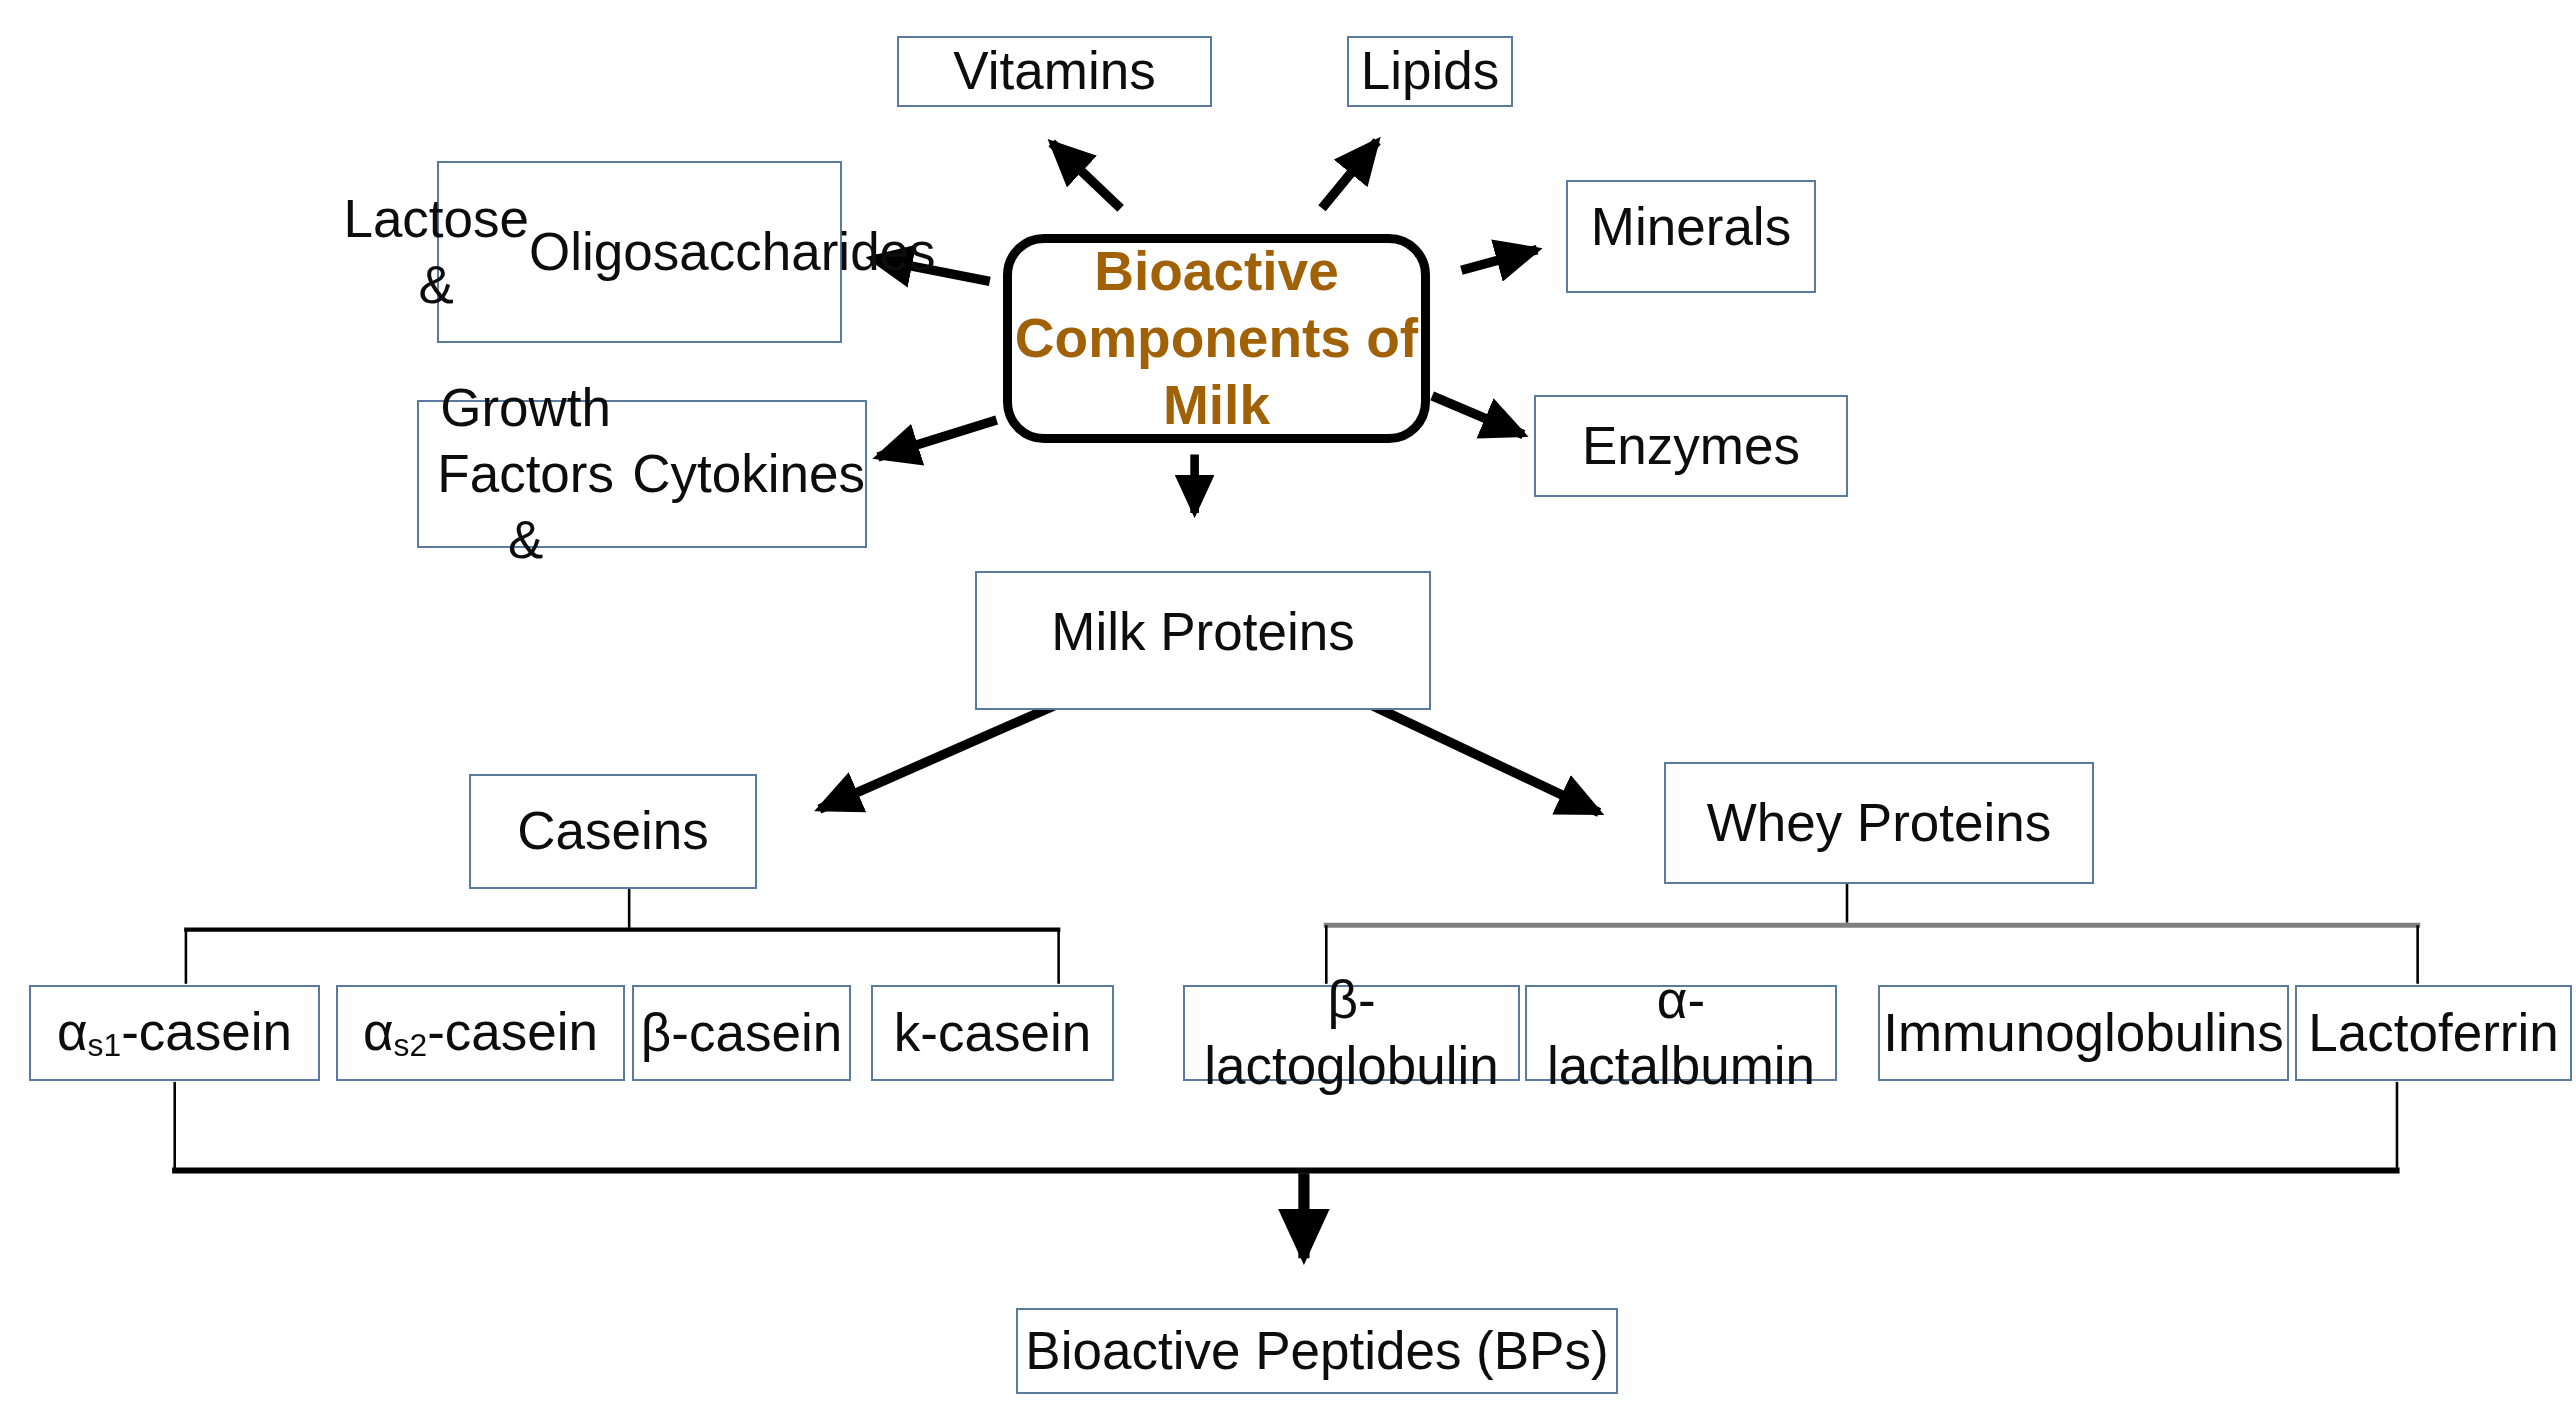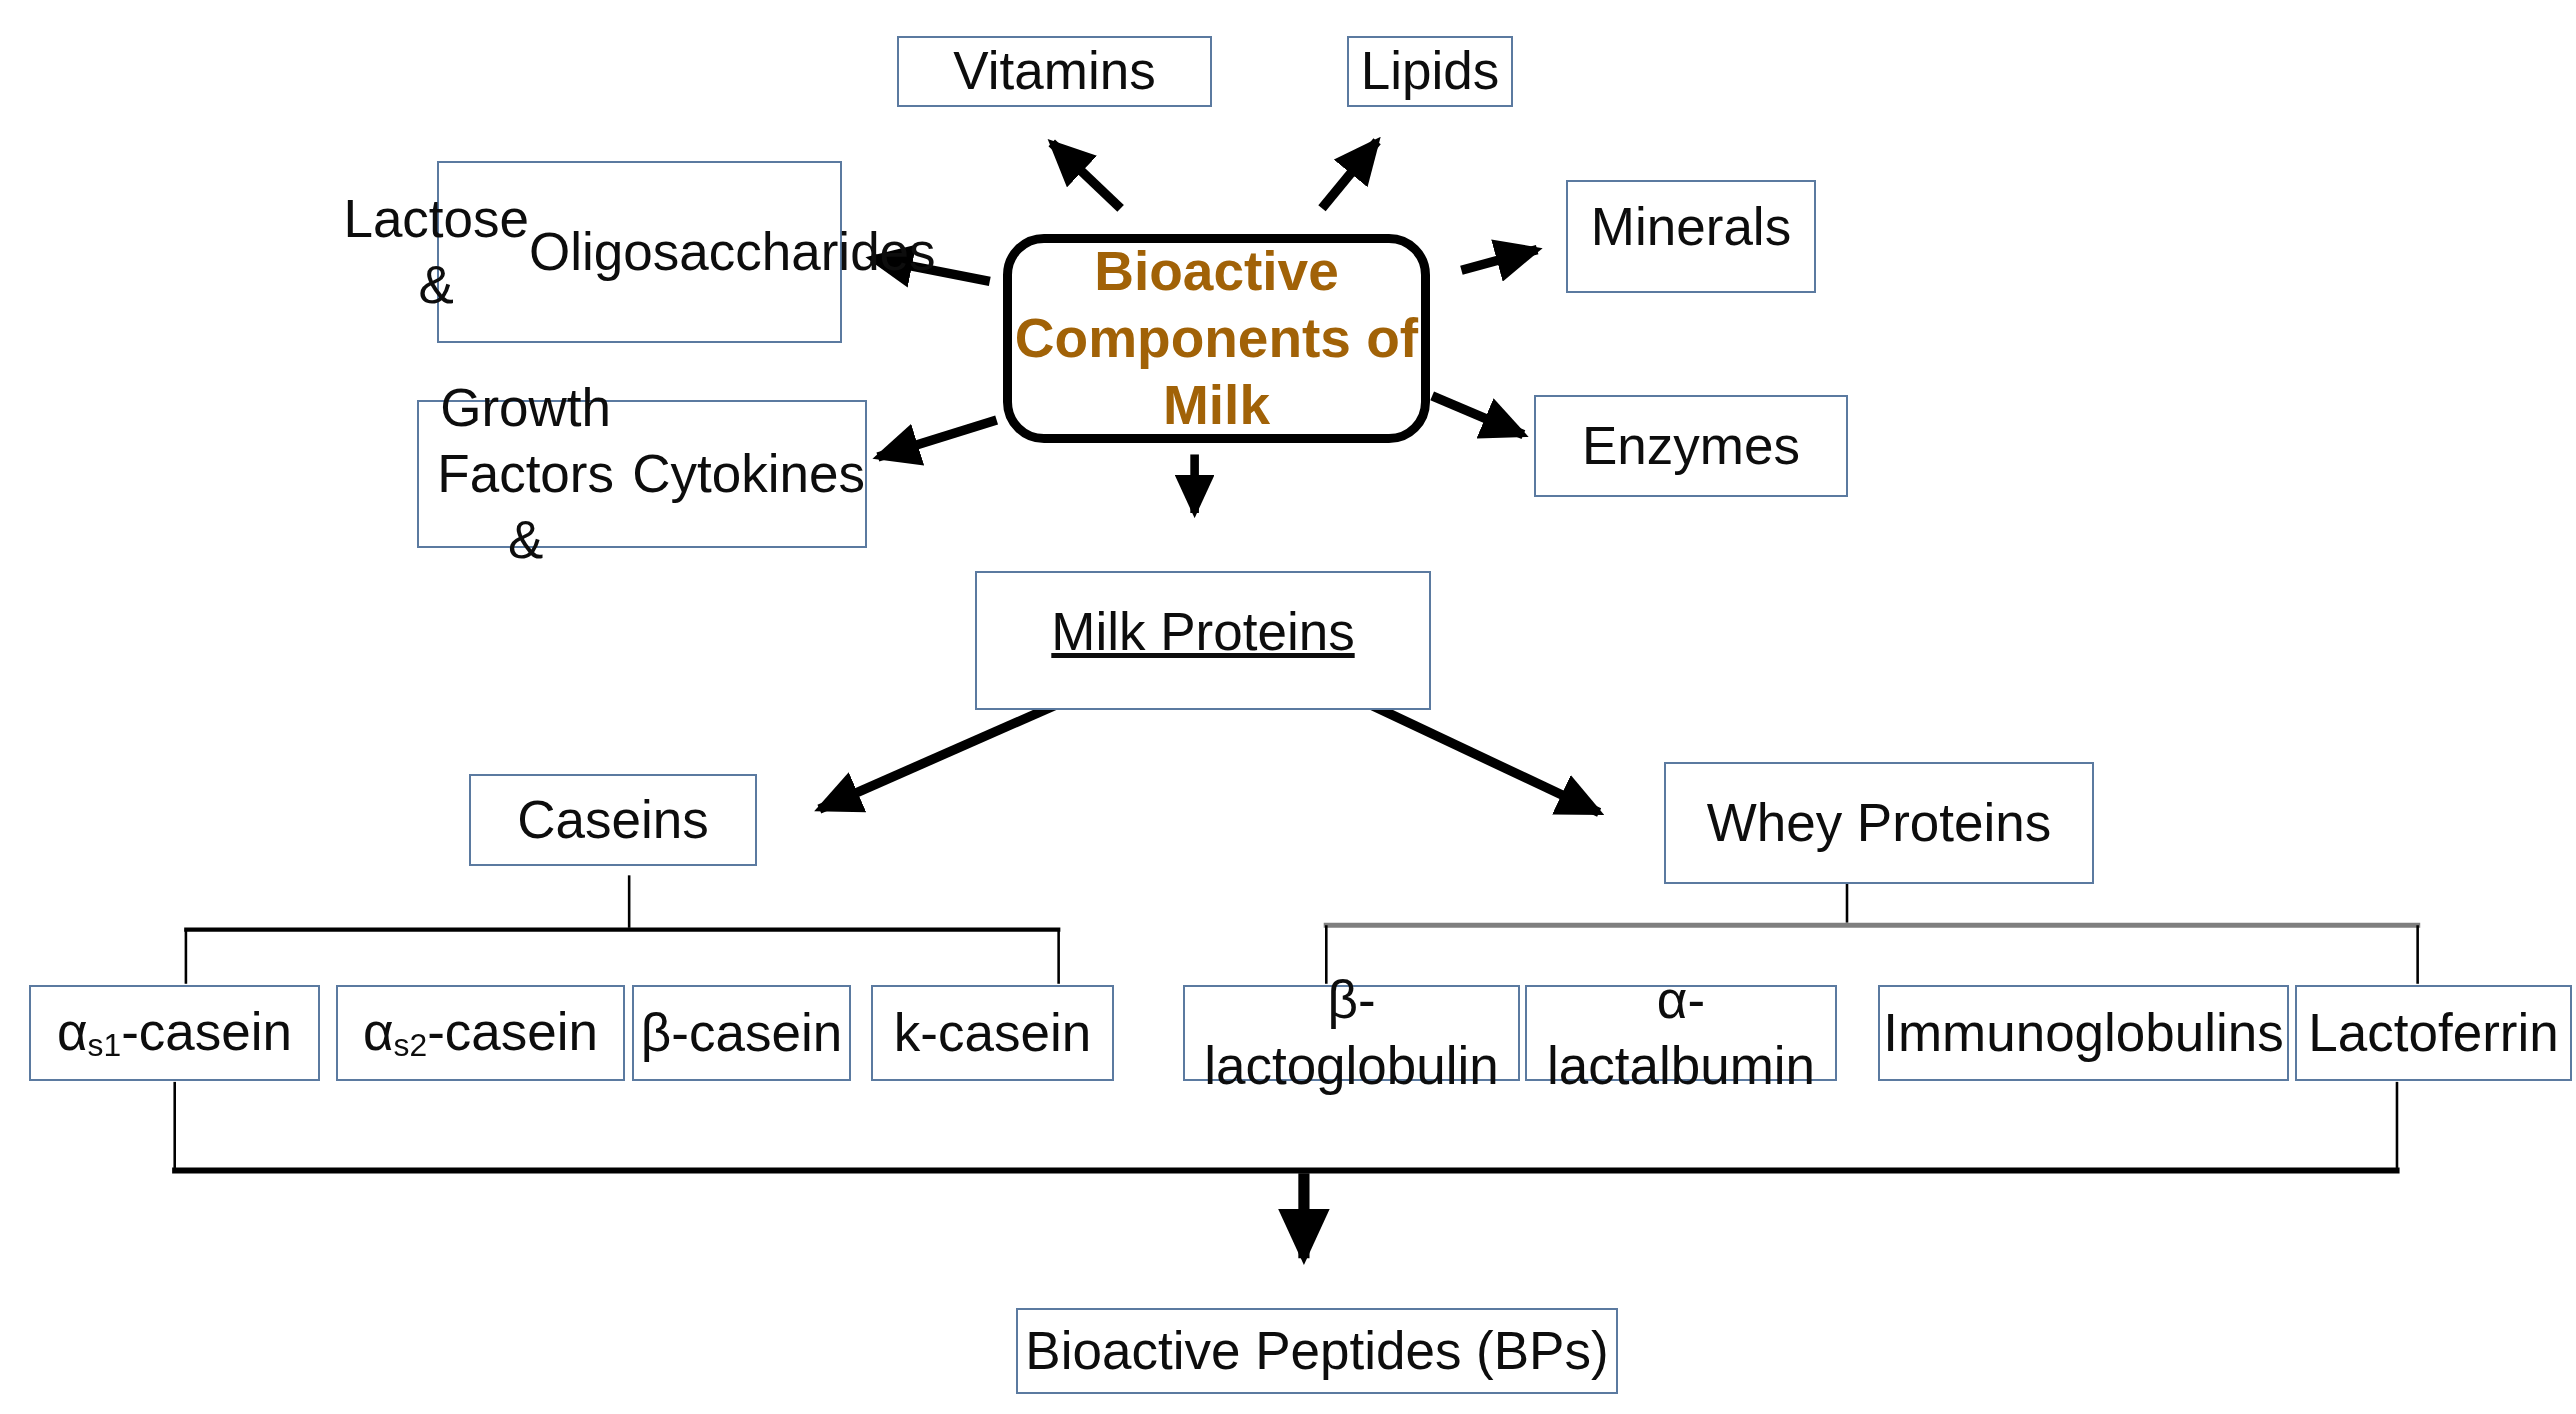--- a/index.html
+++ b/index.html
@@ -25,21 +25,21 @@
     display: flex;
     align-items: center;
     justify-content: center;
     text-align: center;
     font-size: 53px;
     line-height: 1.25;
     color: #0d0d0d;
   }
   .node .lbl { display: block; }
   .node.top-align { align-items: flex-start; padding-top: 12px; }
-  .node.milk-pad { align-items: flex-start; padding-top: 26px; text-decoration: underline; }
+  .node.milk-pad { align-items: flex-start; padding-top: 26px; }
   .center-node {
     position: absolute;
     box-sizing: border-box;
     background: #ffffff;
     border: 9.5px solid #000000;
     border-radius: 41px;
     display: flex;
     flex-direction: column;
     align-items: center;
     justify-content: center;
@@ -123,21 +123,21 @@
   </div>
 
   <div class="node" style="left: 1534px; top: 395px; width: 314px; height: 102px; border-color: rgb(91, 122, 160);">
     <span class="lbl">Enzymes</span>
   </div>
 
   <div class="node milk-pad" style="left: 975px; top: 571px; width: 456px; height: 139px; border-color: rgb(91, 122, 160);">
     <span class="lbl">Milk Proteins</span>
   </div>
 
-  <div class="node" style="left: 469px; top: 774px; width: 288px; height: 92px; border-color: rgb(91, 122, 160);">
+  <div class="node" style="left: 469px; top: 774px; width: 288px; height: 115px; border-color: rgb(91, 122, 160);">
     <span class="lbl">Caseins</span>
   </div>
 
   <div class="node" style="left: 1632px; top: 762px; width: 430px; height: 122px; border-color: rgb(91, 122, 160); margin-left: 32px;">
     <span class="lbl">Whey Proteins</span>
   </div>
 
   <div class="node" style="left: 29px; top: 985px; width: 291px; height: 96px; border-color: rgb(91, 122, 160);">
     <span class="lbl"><span>α</span><span class="sub">s1</span><span>-casein</span></span>
   </div>

